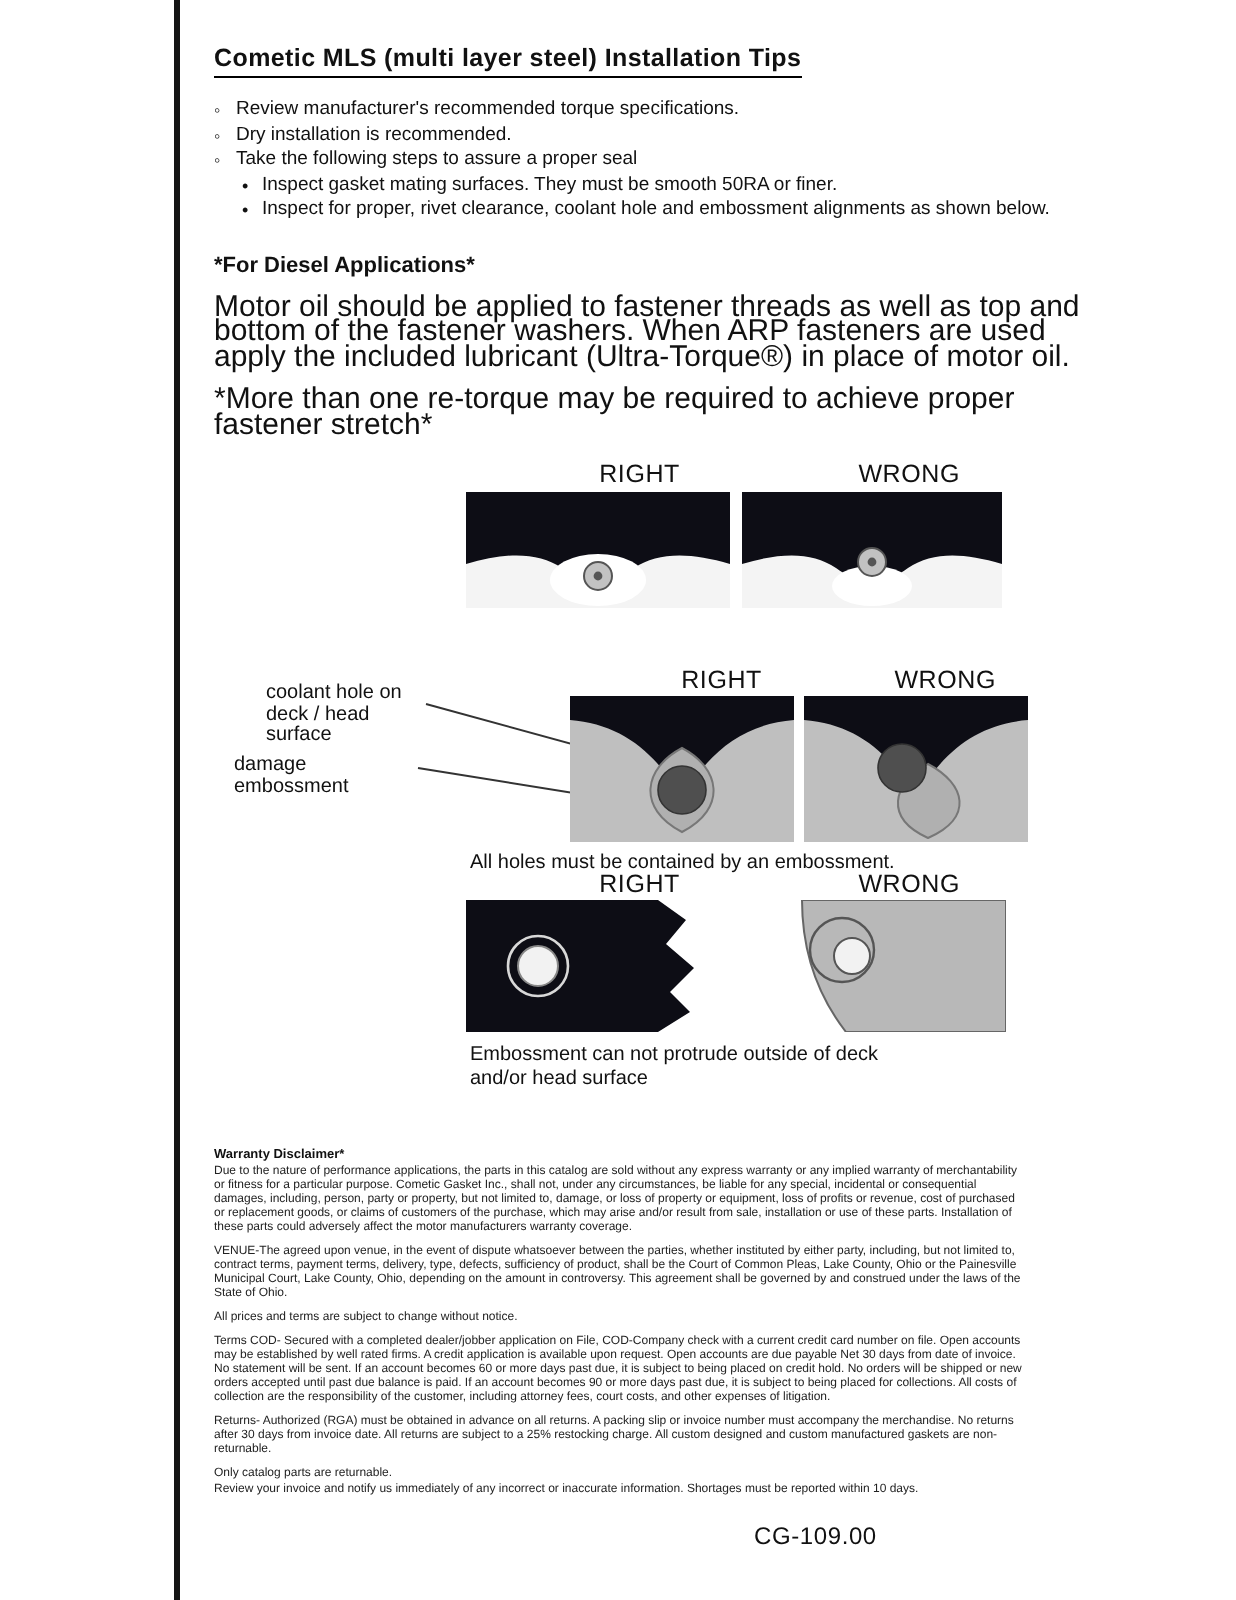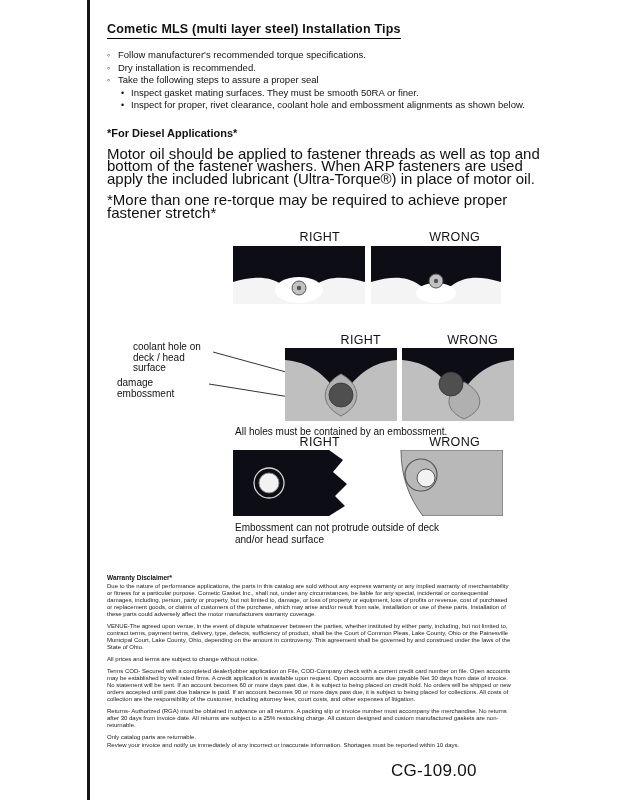--- a/index.html
+++ b/index.html
@@ -22,35 +22,35 @@
   .figures{position:absolute;left:0;top:212px;width:478px;height:335px;}
   .fig-label{position:absolute;font-size:12.5px;letter-spacing:.3px;text-align:right;width:80px;}
   .fig-img{position:absolute;}
   .fig-caption{position:absolute;font-size:10px;line-height:12px;}
   .callout{position:absolute;font-size:10px;line-height:10.5px;}
   .callout-lines{position:absolute;pointer-events:none;}
   .disclaimer{position:absolute;left:2px;top:556px;width:404px;}
   .disc-heading{font-size:6.5px;font-weight:bold;margin:0 0 2px 0;}
   .disc-para{font-size:6px;line-height:7px;margin:0 0 5px 0;color:#222;}
   .disc-para.tight{margin-bottom:1px;}
-  .footer-code{position:absolute;left:286px;top:743px;font-size:17px;letter-spacing:.3px;}
+  .footer-code{position:absolute;left:272px;top:743px;font-size:12px;letter-spacing:.3px;}
 </style>
 </head>
 <body>
 
 <div class="page">
   <div class="left-rule"></div>
 
   <div class="content">
 
     <h1 class="title">Cometic MLS (multi layer steel) Installation Tips</h1>
 
     <div class="tip-row">
       <span class="bullet">◦</span>
-      <span>Follow manufacturer's recommended torque specifications.</span>
+      <span>Review manufacturer's recommended torque specifications.</span>
     </div>
     <div class="tip-row">
       <span class="bullet">◦</span>
       <span>Dry installation is recommended.</span>
     </div>
     <div class="tip-row">
       <span class="bullet">◦</span>
       <span>Take the following steps to assure a proper seal</span>
     </div>
     <div class="tip-row sub">

